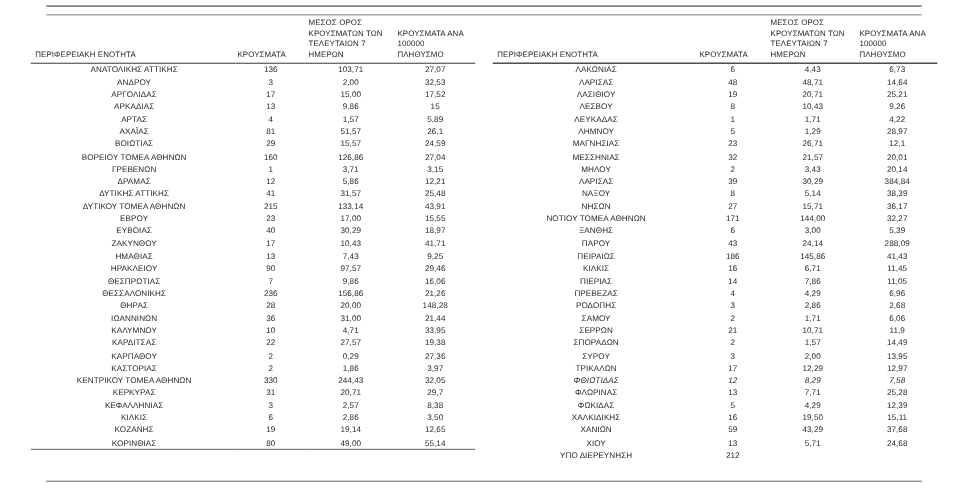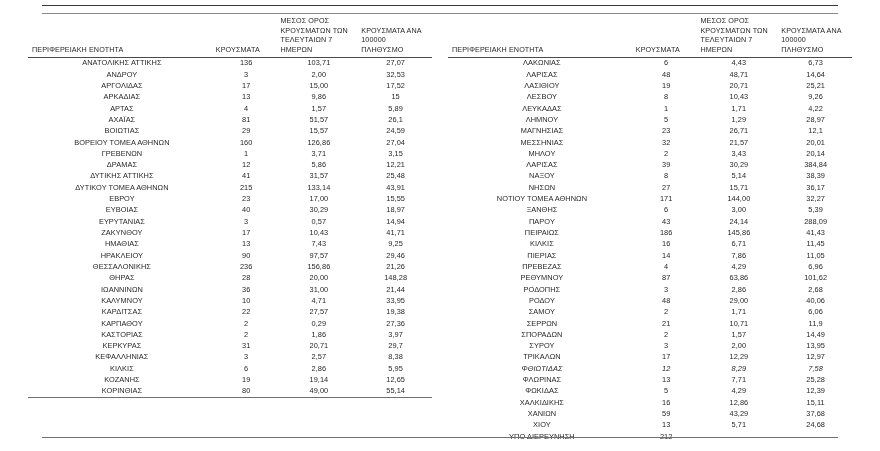--- a/index.html
+++ b/index.html
@@ -227,44 +227,44 @@
               <td class="num">17,00</td>
               <td class="num">15,55</td>
             </tr>
             <tr>
               <td class="name">ΕΥΒΟΙΑΣ</td>
               <td class="num">40</td>
               <td class="num">30,29</td>
               <td class="num">18,97</td>
             </tr>
             <tr>
-              <td class="name">ΕΥΡΥΤΑΝΙΑΣ</td>
-              <td class="num">3</td>
-              <td class="num">0,57</td>
-              <td class="num">14,94</td>
-            </tr>
-            <tr>
               <td class="name">ΖΑΚΥΝΘΟΥ</td>
               <td class="num">17</td>
               <td class="num">10,43</td>
               <td class="num">41,71</td>
             </tr>
             <tr>
               <td class="name">ΗΜΑΘΙΑΣ</td>
               <td class="num">13</td>
               <td class="num">7,43</td>
               <td class="num">9,25</td>
             </tr>
             <tr>
               <td class="name">ΗΡΑΚΛΕΙΟΥ</td>
               <td class="num">90</td>
               <td class="num">97,57</td>
               <td class="num">29,46</td>
             </tr>
             <tr>
+              <td class="name">ΘΕΣΠΡΩΤΙΑΣ</td>
+              <td class="num">7</td>
+              <td class="num">9,86</td>
+              <td class="num">16,06</td>
+            </tr>
+            <tr>
               <td class="name">ΘΕΣΣΑΛΟΝΙΚΗΣ</td>
               <td class="num">236</td>
               <td class="num">156,86</td>
               <td class="num">21,26</td>
             </tr>
             <tr>
               <td class="name">ΘΗΡΑΣ</td>
               <td class="num">28</td>
               <td class="num">20,00</td>
               <td class="num">148,28</td>
@@ -293,36 +293,42 @@
               <td class="num">0,29</td>
               <td class="num">27,36</td>
             </tr>
             <tr>
               <td class="name">ΚΑΣΤΟΡΙΑΣ</td>
               <td class="num">2</td>
               <td class="num">1,86</td>
               <td class="num">3,97</td>
             </tr>
             <tr>
+              <td class="name">ΚΕΝΤΡΙΚΟΥ ΤΟΜΕΑ ΑΘΗΝΩΝ</td>
+              <td class="num">330</td>
+              <td class="num">244,43</td>
+              <td class="num">32,05</td>
+            </tr>
+            <tr>
               <td class="name">ΚΕΡΚΥΡΑΣ</td>
               <td class="num">31</td>
               <td class="num">20,71</td>
               <td class="num">29,7</td>
             </tr>
             <tr>
               <td class="name">ΚΕΦΑΛΛΗΝΙΑΣ</td>
               <td class="num">3</td>
               <td class="num">2,57</td>
               <td class="num">8,38</td>
             </tr>
             <tr>
               <td class="name">ΚΙΛΚΙΣ</td>
               <td class="num">6</td>
               <td class="num">2,86</td>
-              <td class="num">5,95</td>
+              <td class="num">3,50</td>
             </tr>
             <tr>
               <td class="name">ΚΟΖΑΝΗΣ</td>
               <td class="num">19</td>
               <td class="num">19,14</td>
               <td class="num">12,65</td>
             </tr>
             <tr>
               <td class="name">ΚΟΡΙΝΘΙΑΣ</td>
               <td class="num">80</td>
@@ -465,36 +471,24 @@
               <td class="num">7,86</td>
               <td class="num">11,05</td>
             </tr>
             <tr>
               <td class="name">ΠΡΕΒΕΖΑΣ</td>
               <td class="num">4</td>
               <td class="num">4,29</td>
               <td class="num">6,96</td>
             </tr>
             <tr>
-              <td class="name">ΡΕΘΥΜΝΟΥ</td>
-              <td class="num">87</td>
-              <td class="num">63,86</td>
-              <td class="num">101,62</td>
-            </tr>
-            <tr>
               <td class="name">ΡΟΔΟΠΗΣ</td>
               <td class="num">3</td>
               <td class="num">2,86</td>
               <td class="num">2,68</td>
-            </tr>
-            <tr>
-              <td class="name">ΡΟΔΟΥ</td>
-              <td class="num">48</td>
-              <td class="num">29,00</td>
-              <td class="num">40,06</td>
             </tr>
             <tr>
               <td class="name">ΣΑΜΟΥ</td>
               <td class="num">2</td>
               <td class="num">1,71</td>
               <td class="num">6,06</td>
             </tr>
             <tr>
               <td class="name">ΣΕΡΡΩΝ</td>
               <td class="num">21</td>
@@ -533,21 +527,21 @@
             </tr>
             <tr>
               <td class="name">ΦΩΚΙΔΑΣ</td>
               <td class="num">5</td>
               <td class="num">4,29</td>
               <td class="num">12,39</td>
             </tr>
             <tr>
               <td class="name">ΧΑΛΚΙΔΙΚΗΣ</td>
               <td class="num">16</td>
-              <td class="num">12,86</td>
+              <td class="num">19,50</td>
               <td class="num">15,11</td>
             </tr>
             <tr>
               <td class="name">ΧΑΝΙΩΝ</td>
               <td class="num">59</td>
               <td class="num">43,29</td>
               <td class="num">37,68</td>
             </tr>
             <tr>
               <td class="name">ΧΙΟΥ</td>

